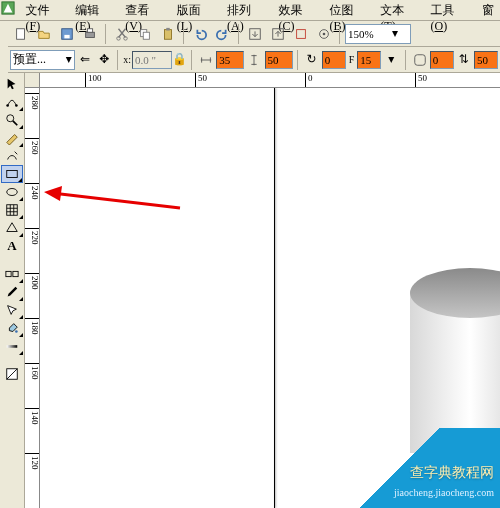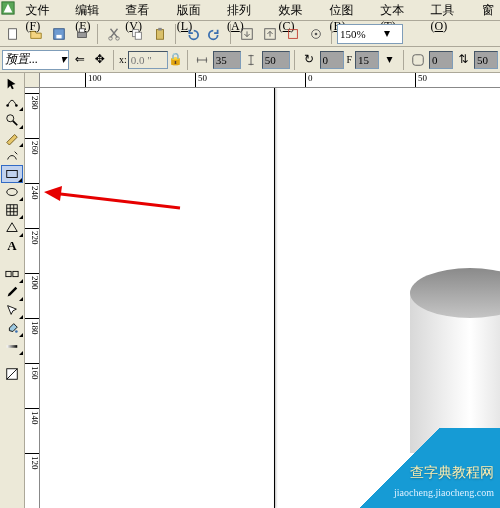--- a/index.html
+++ b/index.html
@@ -5,27 +5,27 @@
 * { margin: 0; padding: 0; box-sizing: border-box; font-family: "SimSun", "NSimSun", serif; font-size: 12px; }
 body { width: 500px; height: 508px; background: #ece9d8; overflow: hidden; }
 
 
 .menubar { display: flex; align-items: flex-start; height: 21px; background: #ece9d8; border-bottom: 1px solid #aca899; padding: 0 0; }
 .menu-icon { width: 16px; height: 16px; margin-right: 4px; display: inline-flex; align-items: center; justify-content: center; }
 .menu-item { padding: 2px 6px; cursor: default; }
 .menu-item u { text-decoration: underline; }
 
 
-.toolbar { display: flex; align-items: center; height: 26px; background: #ece9d8; border-bottom: 1px solid #aca899; padding: 1px 2px; gap: 1px; }
+.toolbar { display: flex; align-items: center; height: 26px; background: #ece9d8; border-bottom: 1px solid #aca899; padding: 1px 2px; gap: 1px; margin-left: 8px; }
 .tb-btn { width: 22px; height: 22px; border: 1px solid transparent; display: inline-flex; align-items: center; justify-content: center; cursor: default; }
 .tb-sep { width: 2px; height: 20px; border-left: 1px solid #aca899; margin: 0 3px; }
-.tb-input { width: 42px; height: 18px; border: 1px inset #7f9db9; background: #a3a3a3; padding: 0 2px; font-size: 11px; }
+.tb-input { width: 42px; height: 18px; border: 1px inset #7f9db9; background: #f97316; padding: 0 2px; font-size: 11px; }
 .tb-input.locked { background: #ece9d8; color: #777; }
 .tb-combo { height: 20px; border: 1px solid #7f9db9; background: #fff; display: inline-flex; align-items: center; padding: 0 2px; }
-.presets { width: 78px; font-style: italic; }
+.presets { width: 78px; }
 
 
 .workarea { display: flex; height: calc(508px - 21px - 26px - 26px); position: relative; }
 
 
 .toolbox { width: 25px; background: #ece9d8; border-right: 1px solid #aca899; display: flex; flex-direction: column; align-items: center; padding-top: 2px; gap: 0; }
 .tool { width: 22px; height: 18px; display: inline-flex; align-items: center; justify-content: center; cursor: default; position: relative; }
 .tool.active { background: #c1d2ee; border: 1px solid #316ac5; }
 .tool .tri { position: absolute; right: 0; bottom: 0; width: 0; height: 0; border-right: 4px solid #000; border-top: 4px solid transparent; }
 .tool-gap { height: 10px; }

